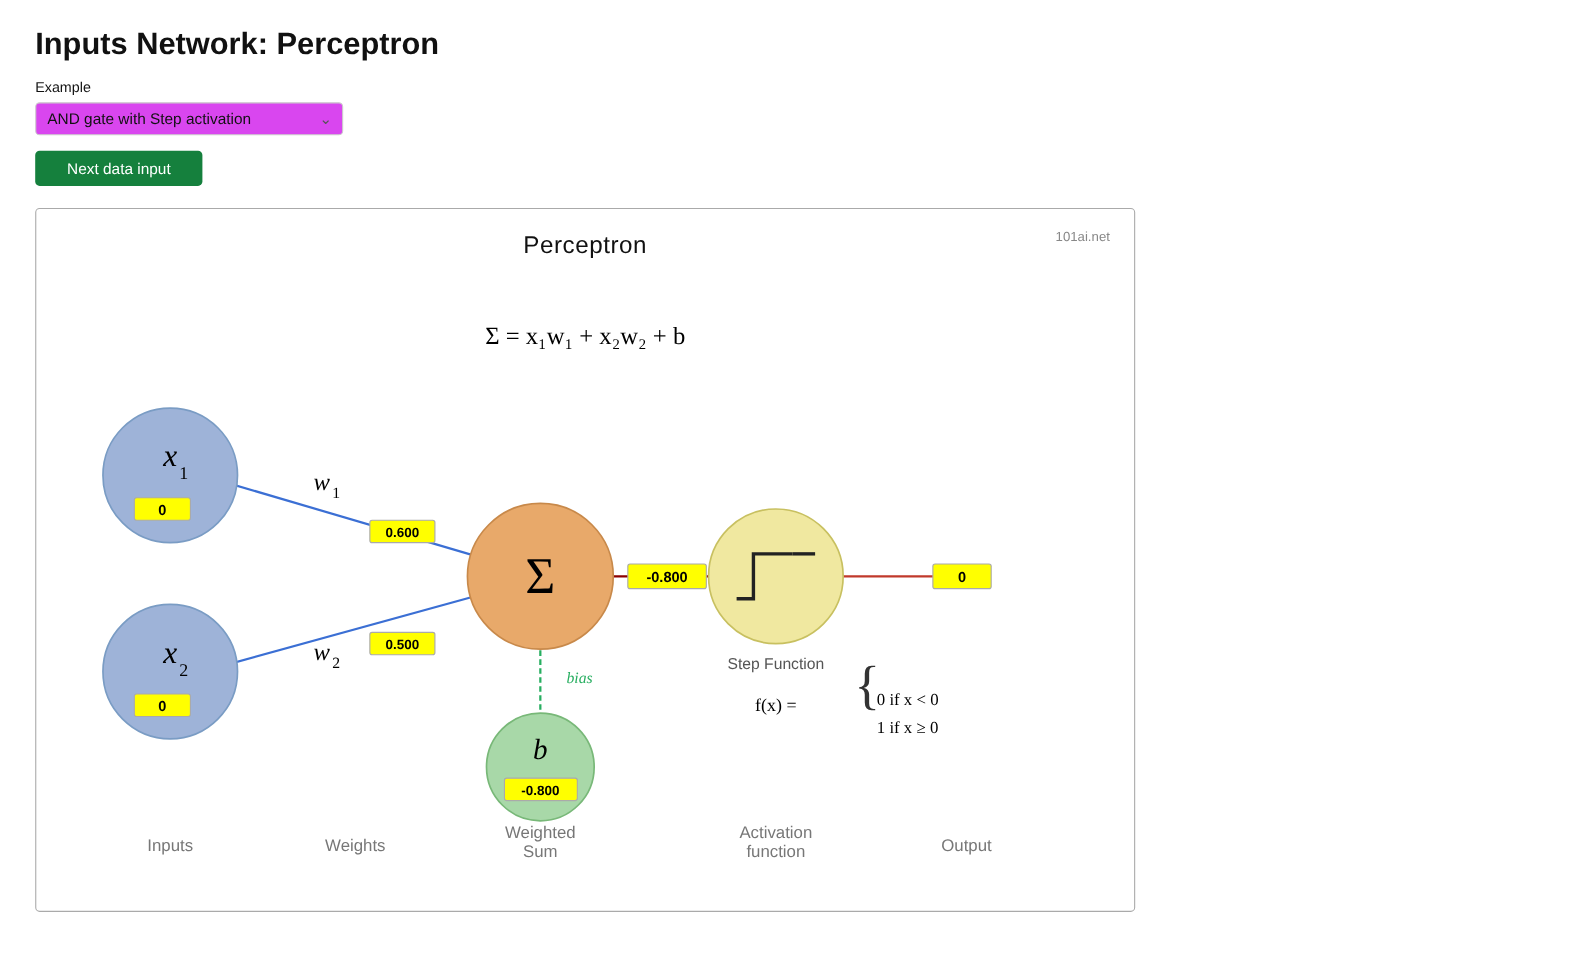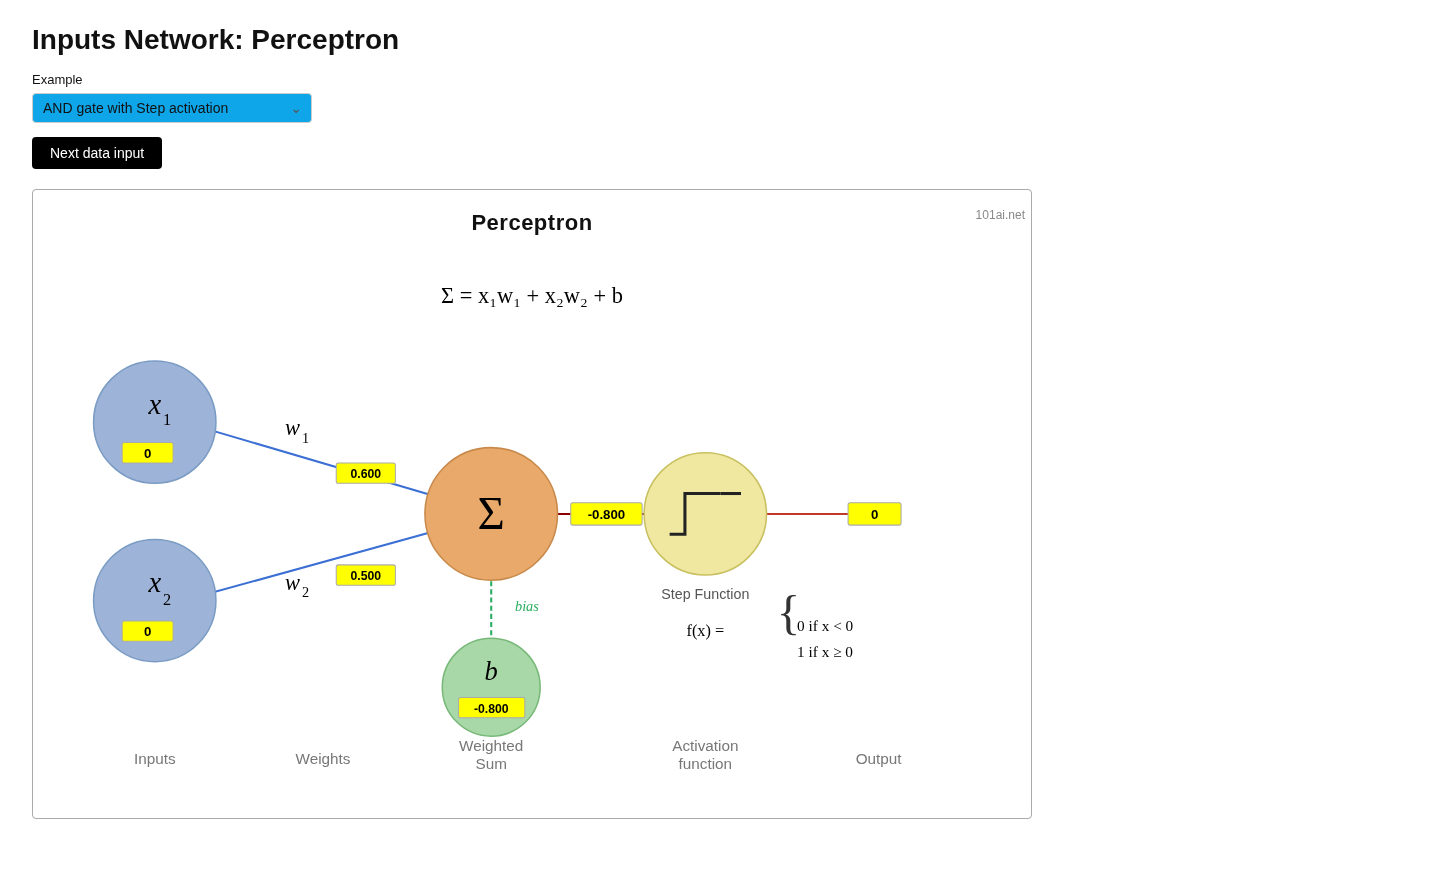--- a/index.html
+++ b/index.html
@@ -24,70 +24,70 @@
       align-items: center;
       gap: 0;
       margin-bottom: 14px;
     }
     .dropdown-select {
       border: 1px solid #ccc;
       border-radius: 4px;
       padding: 6px 36px 6px 10px;
       font-size: 14px;
       appearance: none;
-      background: #0ea5e9;
+      background: #d946ef;
       cursor: pointer;
       min-width: 280px;
       color: #111;
     }
     .dropdown-wrapper {
       position: relative;
       display: inline-block;
     }
     .dropdown-arrow {
       position: absolute;
       right: 10px;
       top: 50%;
       transform: translateY(-50%);
       pointer-events: none;
       font-size: 14px;
       color: #555;
     }
     .next-btn {
-      background: #000000;
+      background: #15803d;
       color: #fff;
       border: none;
       border-radius: 4px;
-      padding: 8px 18px;
+      padding: 8px 29px;
       font-size: 14px;
       cursor: pointer;
       margin-bottom: 20px;
     }
 
     
     .diagram-container {
       border: 1.5px solid #aaa;
       border-radius: 4px;
       padding: 20px 30px 24px 30px;
       position: relative;
       background: #fff;
       width: 100%;
       max-width: 1000px;
     }
     .diagram-title {
       text-align: center;
       font-size: 22px;
-      font-weight: bold;
-      margin-bottom: 8px;
+      font-weight: normal;
+      margin-bottom: 18px;
       letter-spacing: 0.5px;
     }
     .watermark {
       position: absolute;
       top: 18px;
-      right: 6px;
+      right: 22px;
       font-size: 12px;
       color: #888;
     }
 
     
     .diagram-svg {
       width: 100%;
       height: 550px;
       display: block;
     }

